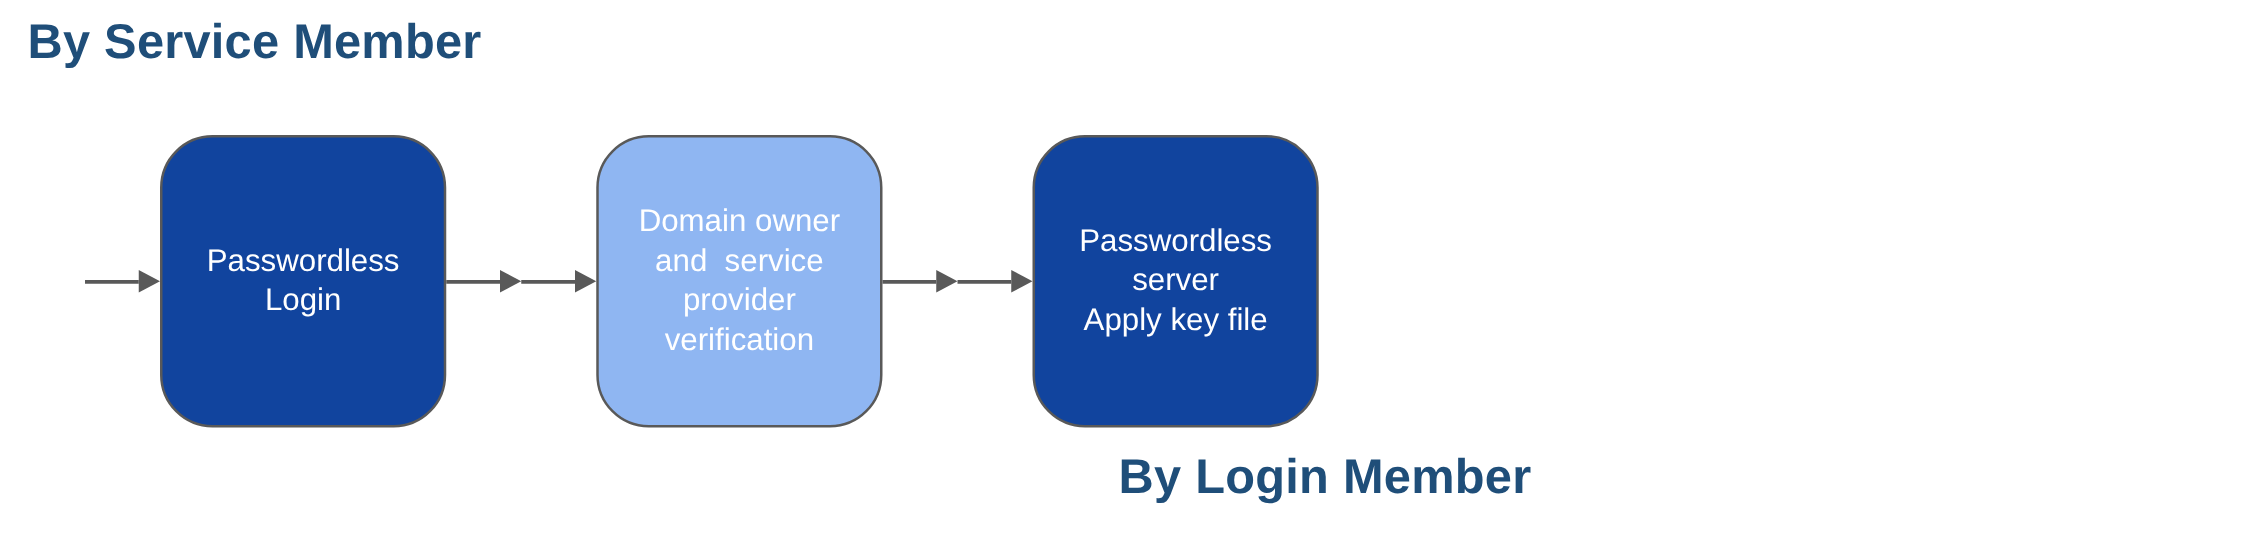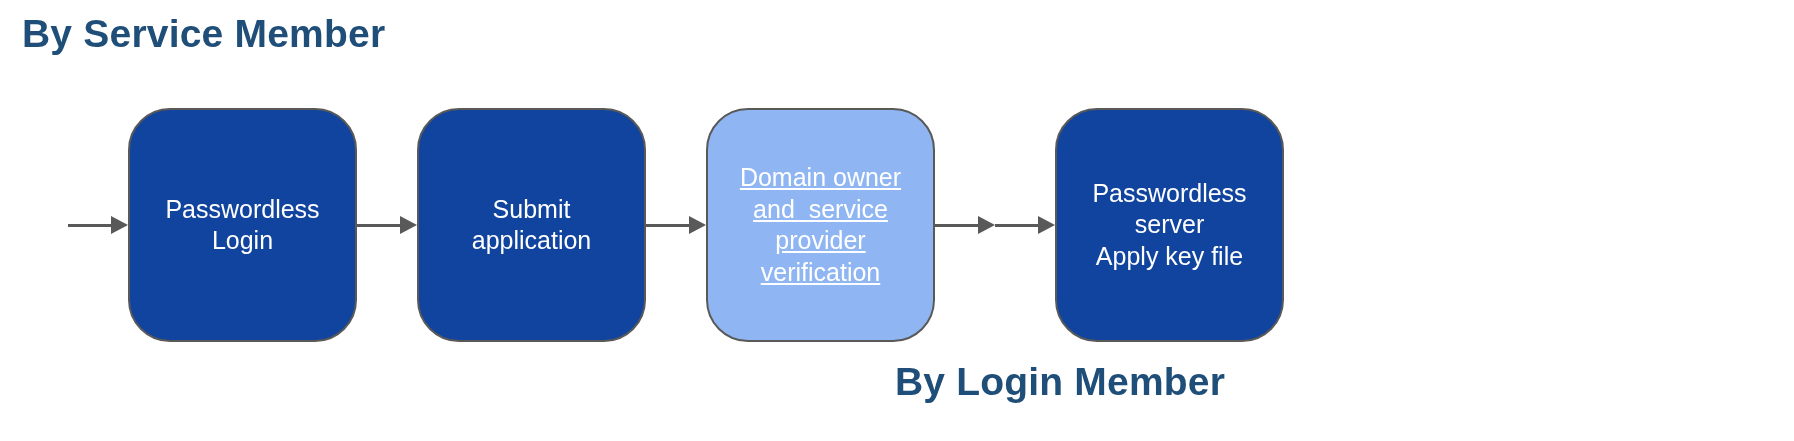--- a/index.html
+++ b/index.html
@@ -50,21 +50,21 @@
     align-items: center;
     justify-content: center;
     text-align: center;
     color: var(--box-text, #ffffff);
     font-size: 25px;
     line-height: 1.26;
     white-space: pre-wrap;
     flex: 0 0 auto;
   }
   .box--dark { background: var(--dark-box, #11449e); }
-  .box--light { background: var(--light-box, #8fb6f2); text-decoration: underline; }
+  .box--light { background: var(--light-box, #8fb6f2); }
   .arrow {
     width: 60px;
     display: flex;
     align-items: center;
     flex: 0 0 auto;
   }
   .arrow-line {
     flex: 1 1 auto;
     height: 3px;
     background: var(--arrow, #595959);
@@ -93,22 +93,20 @@
     </div>
 
     <div class="box box--dark">Passwordless
 Login</div>
 
     <div class="arrow">
       <div class="arrow-line"></div>
       <div class="arrow-head"></div>
     </div>
 
-    <div class="box box--dark">Submit
-application</div>
 
     <div class="arrow">
       <div class="arrow-line"></div>
       <div class="arrow-head"></div>
     </div>
 
     <div class="box box--light">Domain owner
 and  service
 provider
 verification</div>

